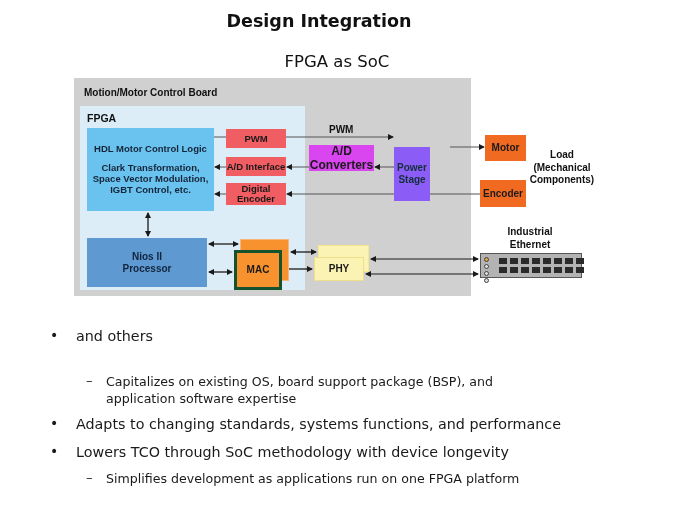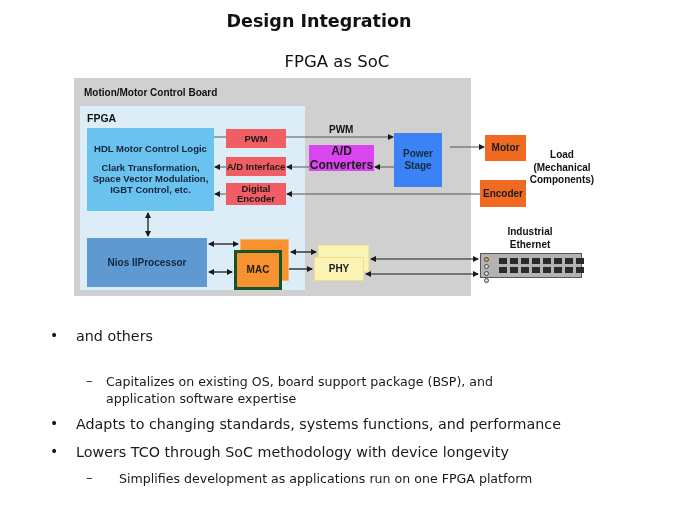--- a/index.html
+++ b/index.html
@@ -15,21 +15,21 @@
 
   .box { position:absolute; display:flex; align-items:center; justify-content:center; text-align:center; font-weight:bold; color:#1a1a1a; line-height:1.2; box-sizing:border-box; }
   .hdl { left:87px; top:128px; width:127px; height:83px; background:#6ac3ee; flex-direction:column; font-size:9.5px; color:#15243a; }
   .hdl .l1 { margin-bottom:7px; }
   .nios { left:87px; top:238px; width:120px; height:49px; background:#5e9ad1; font-size:10px; color:#13243d; }
   .red { background:#f05d63; font-size:9.5px; }
   .pwm { left:226px; top:129px; width:60px; height:19px; }
   .adi { left:226px; top:157px; width:60px; height:19px; }
   .denc { left:226px; top:183px; width:60px; height:22px; line-height:1.05; }
   .adc { left:309px; top:145px; width:65px; height:26px; background:#d946ef; font-size:12px; }
-  .pstage { left:394px; top:133px; width:48px; height:54px; background:#3b82f6; font-size:10px; color:#13303a; }
+  .pstage { left:394px; top:147px; width:36px; height:54px; background:#8b5cf6; font-size:10px; color:#13303a; }
   .motor { left:485px; top:135px; width:41px; height:26px; background:#f06a22; font-size:10px; }
   .encoder { left:480px; top:180px; width:46px; height:27px; background:#f06a22; font-size:10px; }
   .mac-back { left:240px; top:239px; width:49px; height:42px; background:#f7922e; border:1px solid #f9b577; }
   .mac { left:234px; top:250px; width:48px; height:40px; background:#f7922e; border:3px solid #14532d; font-size:10px; }
   .phy-back { left:318px; top:245px; width:51px; height:27px; background:#fbf3b4; border:1px solid #f4e88a; }
   .phy { left:314px; top:257px; width:50px; height:24px; background:#fbf3b4; border:1px solid #eee08a; font-size:10px; }
   .load { left:522px; top:149px; width:80px; text-align:center; font-size:10px; font-weight:bold; line-height:1.25; color:#111; }
   .eth-label { left:490px; top:226px; width:80px; text-align:center; font-size:10px; font-weight:bold; line-height:1.25; color:#111; }
   .pwm-label { left:329px; top:124px; font-size:10px; font-weight:bold; color:#111; }
 
@@ -91,21 +91,21 @@
 
     <line x1="371" y1="259" x2="478" y2="259" stroke="#1a1a1a" stroke-width="1.2" marker-start="url(#ahs)" marker-end="url(#ah)"></line>
     <line x1="366" y1="274" x2="478" y2="274" stroke="#1a1a1a" stroke-width="1.2" marker-start="url(#ahs)" marker-end="url(#ah)"></line>
   </svg>
 
   <div class="box hdl">
     <div class="l1">HDL Motor Control Logic</div>
     <div style="padding:0 3px;">Clark Transformation, Space Vector Modulation, IGBT Control, etc.</div>
   </div>
 
-  <div class="box nios" style="flex-direction:row;">
+  <div class="box nios" style="flex-direction:column;">
     <div>Nios II</div>
     <div>Processor</div>
   </div>
 
   <div class="box red pwm">PWM</div>
   <div class="box red adi">A/D Interface</div>
   <div class="box red denc" style="flex-direction:column;">
     <div>Digital</div>
     <div>Encoder</div>
   </div>
@@ -183,16 +183,16 @@
   <span class="dot" style="top:415px;">•</span>
   <div class="b1" style="top:414px;">
     <div>Adapts to changing standards, systems functions, and performance</div>
   </div>
 
   <span class="dot" style="top:443px;">•</span>
   <div class="b1" style="top:442px;">
     <div>Lowers TCO through SoC methodology with device longevity</div>
   </div>
   <span class="dash" style="top:470px;">–</span>
-  <div class="b2" style="top:470px;margin-left:13px;">
+  <div class="b2" style="top:470px;">
     <div>Simplifies  development as applications  run  on one FPGA platform</div>
   </div>
 </div>
 
 </body></html>

